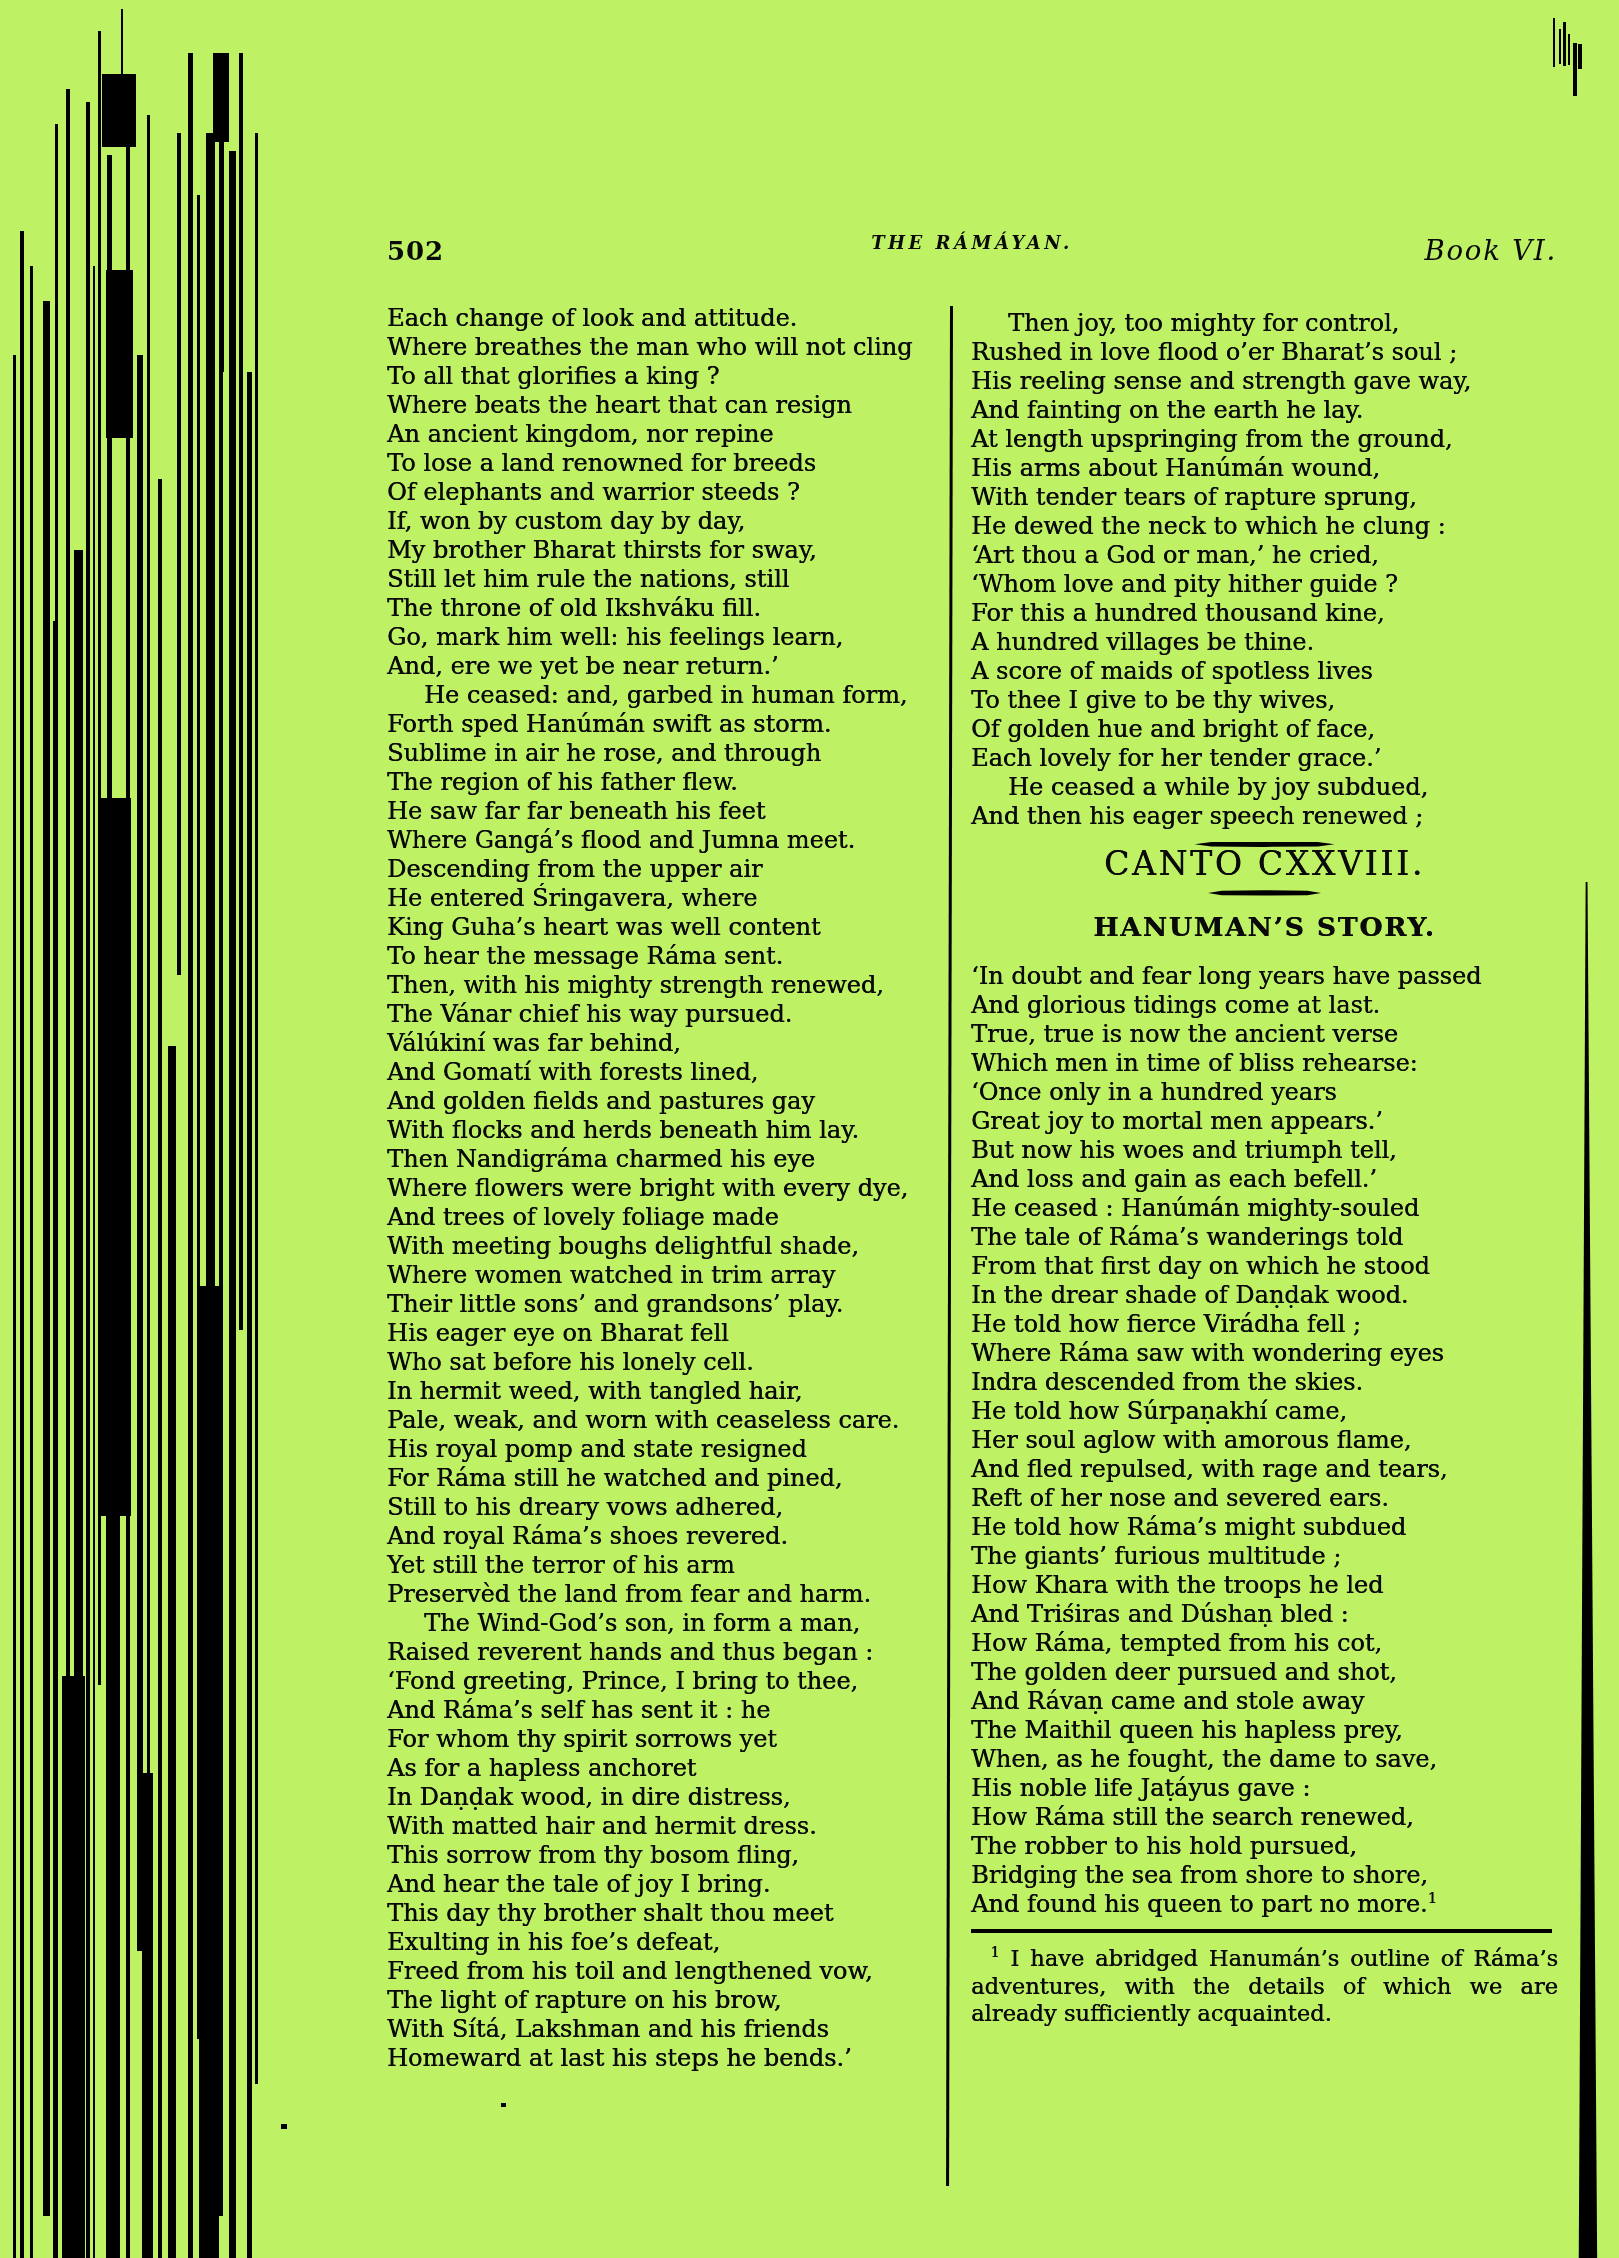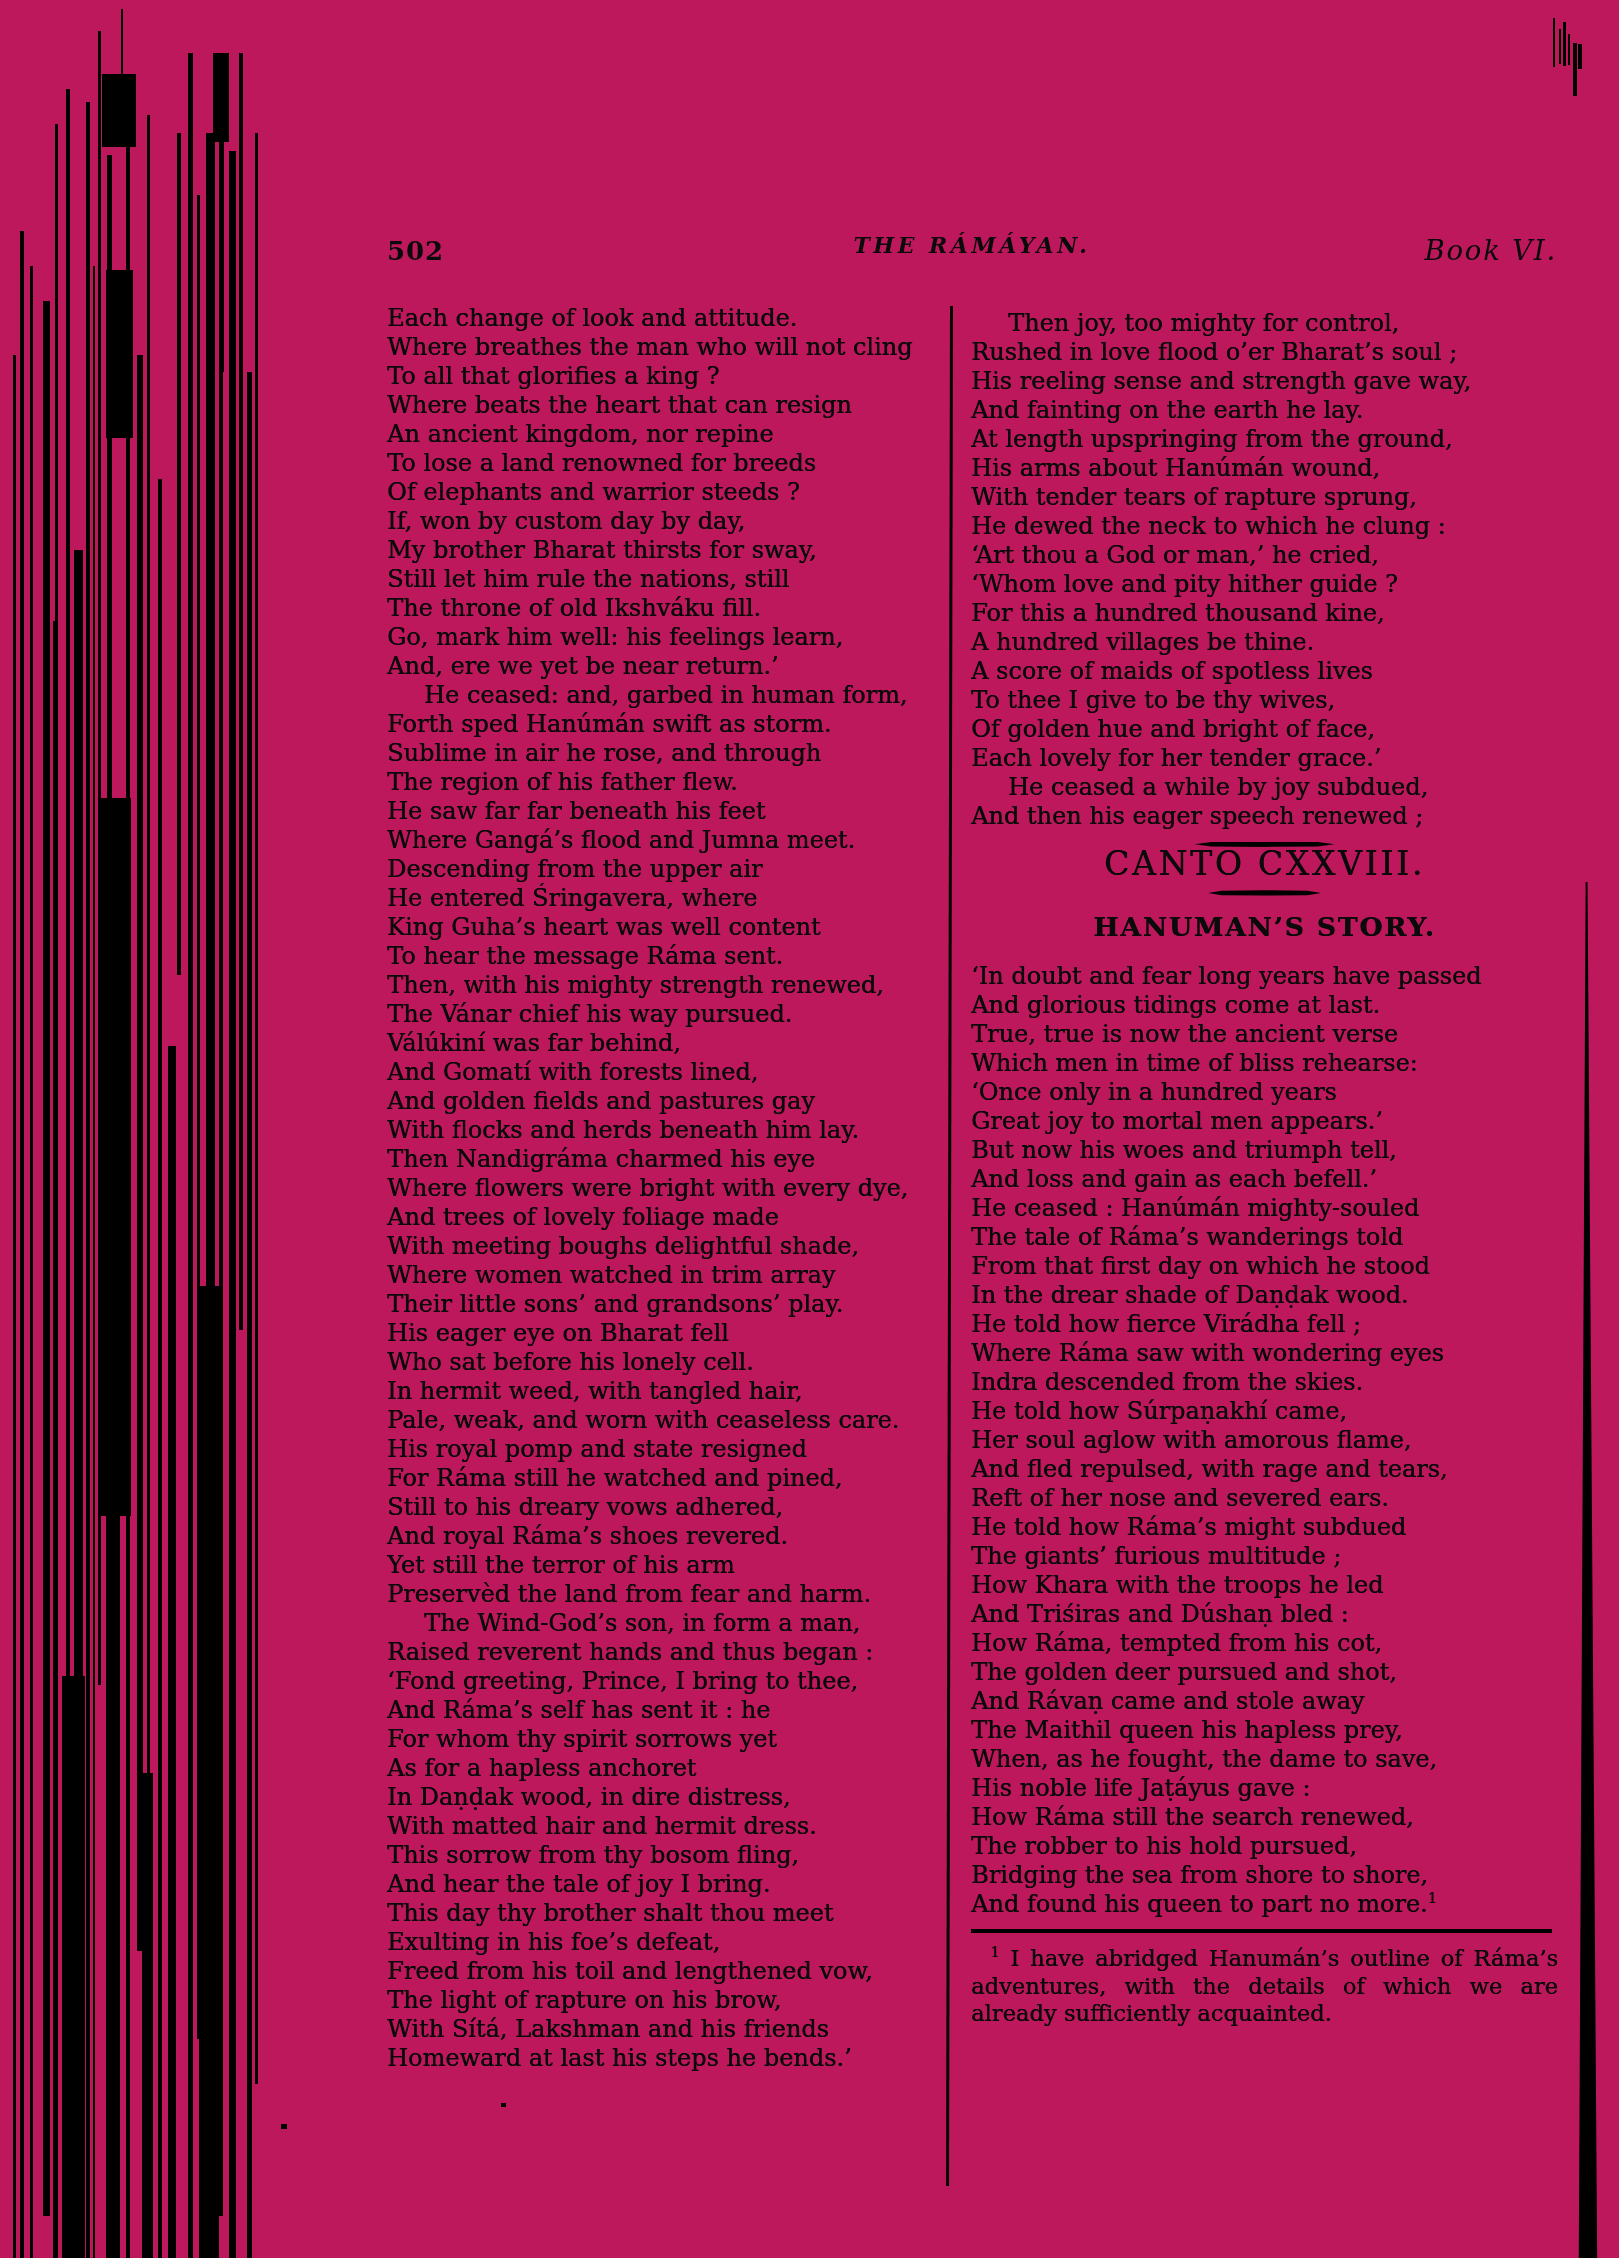--- a/index.html
+++ b/index.html
@@ -1,21 +1,21 @@
 <!DOCTYPE html>
 <html style="font-size:14px"><head>
 <meta charset="utf-8">
 <style>
   html,body{margin:0;padding:0;background:#fff;}
-  .page{position:relative;width:1620px;height:2258px;background:#be185d;overflow:hidden;
+  .page{position:relative;width:1620px;height:2258px;background:#bef264;overflow:hidden;
         font-family:"DejaVu Serif","Liberation Serif",serif;color:#0a0a0a;}
   
   .hdr-num{position:absolute;left:387px;top:236px;font-size:26px;font-weight:bold;letter-spacing:0.9px;}
   .hdr-title{position:absolute;left:387px;top:232px;width:1170px;text-align:center;
-             font-style:italic;font-size:22px;letter-spacing:3.5px;font-weight:bold;}
+             font-style:italic;font-size:18px;letter-spacing:3.5px;font-weight:bold;}
   .hdr-book{position:absolute;left:387px;top:234px;width:1170px;text-align:right;
             font-style:italic;font-size:27.5px;letter-spacing:1.8px;}
   
   .col{position:absolute;font-size:24px;line-height:29px;text-shadow:0.4px 0 0 currentColor;}
   .col-left{left:387px;top:304px;width:572px;}
   .col-right{left:971px;top:309px;width:587px;}
   .vline{white-space:nowrap;}
   .vline.ind{padding-left:37px;}
   .vline sup{font-size:15px;line-height:0;}
   

